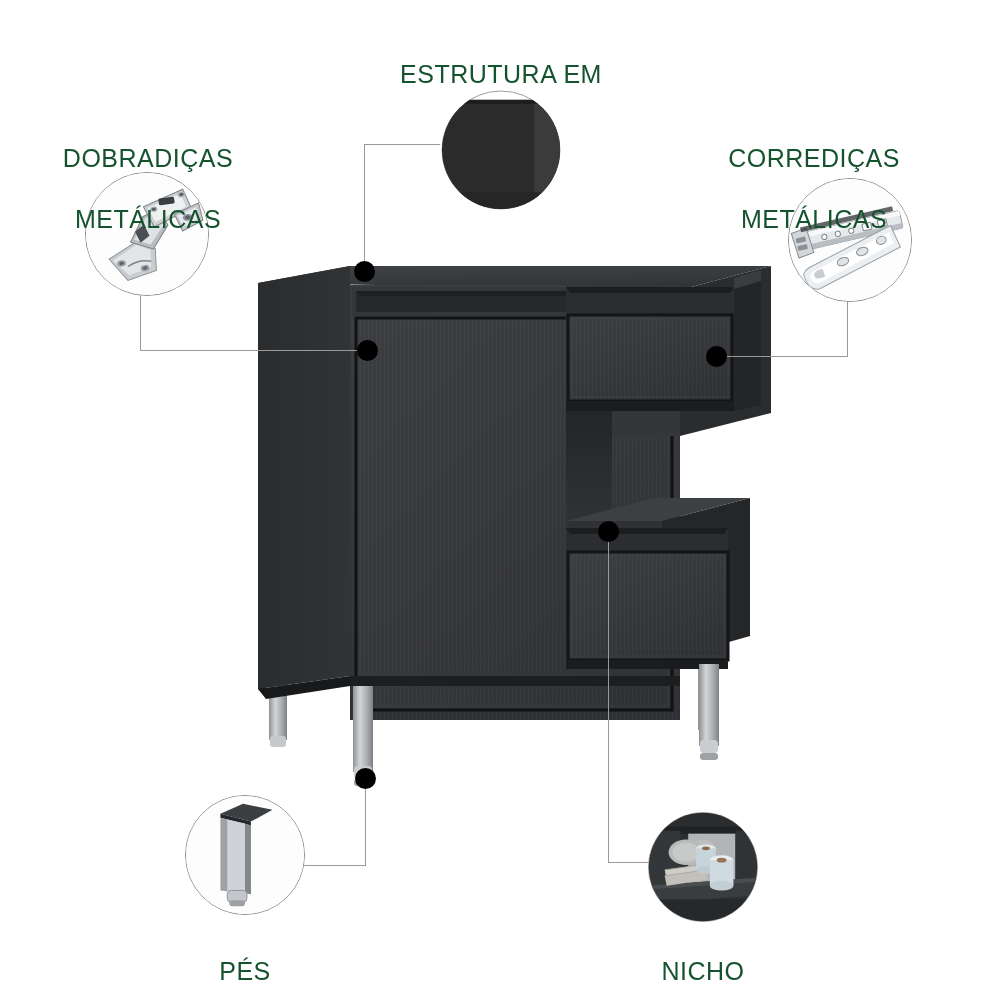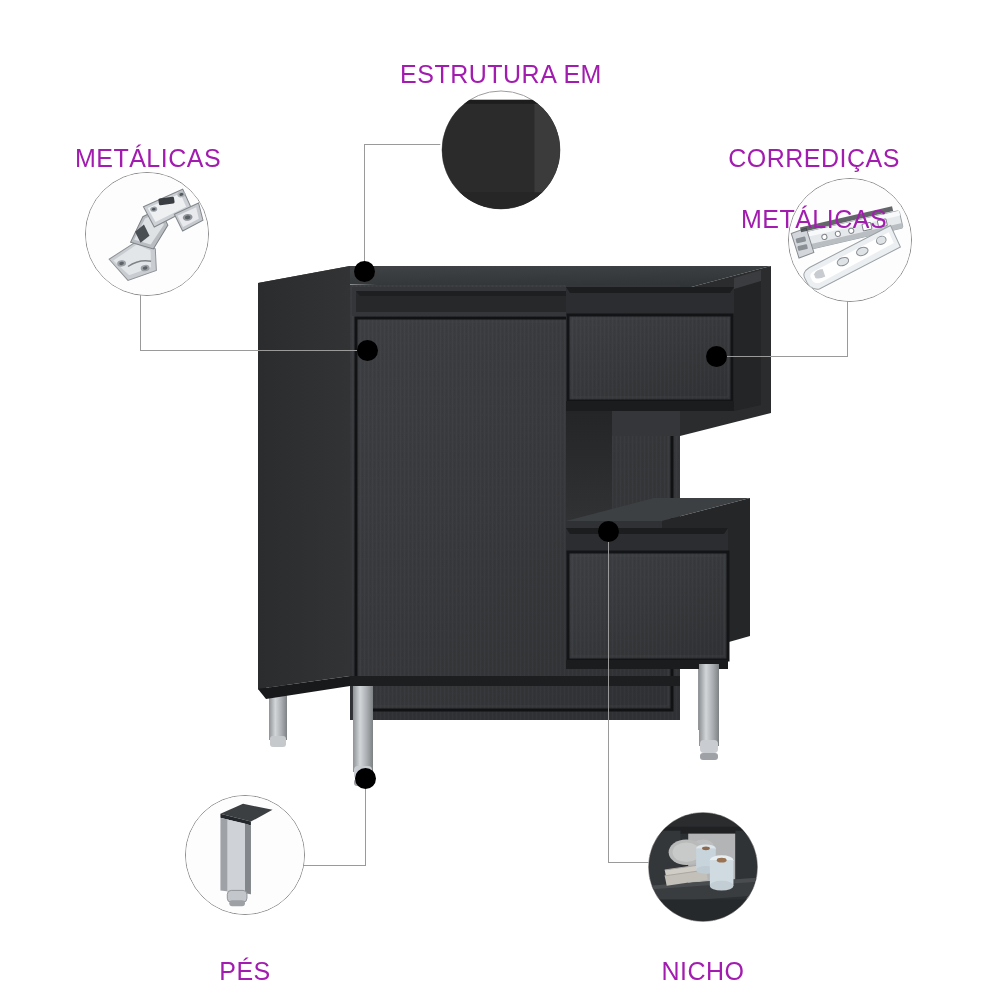--- a/index.html
+++ b/index.html
@@ -9,21 +9,21 @@
     background:#ffffff;
     font-family:"Liberation Sans","DejaVu Sans",sans-serif;
     overflow:hidden;
     position:relative;
   }
   #stage{position:absolute;inset:0;width:1000px;height:1000px;}
 
   
   .callout-label{
     position:absolute;
-    color:#a21caf;
+    color:#14532d;
     font-size:25px;
     line-height:1.22;
     letter-spacing:0.5px;
     text-align:center;
     font-weight:400;
     white-space:pre-line;
     font-family:"Liberation Sans","DejaVu Sans",sans-serif;
   }
 
   
@@ -341,20 +341,21 @@
       <g>
         <ellipse cx="74" cy="48" rx="12" ry="5" fill="#e7eef2"></ellipse>
         <rect x="62" y="48" width="24" height="26" fill="#cfdae1"></rect>
         <ellipse cx="74" cy="74" rx="12" ry="5" fill="#c2cdd4"></ellipse>
         <ellipse cx="74" cy="48" rx="5" ry="2.4" fill="#9a7452"></ellipse>
       </g>
     </svg>
   </div>
 
   <div class="callout-label" style="left:18px;top:112px;width:260px;">
+    <div>DOBRADIÇAS</div>
     <div>METÁLICAS</div>
   </div>
 
   <div class="callout-label" style="left:371px;top:28px;width:260px;">
     <div>ESTRUTURA EM</div>
   </div>
 
   <div class="callout-label" style="left:684px;top:112px;width:260px;">
     <div>CORREDIÇAS</div>
     <div>METÁLICAS</div>

